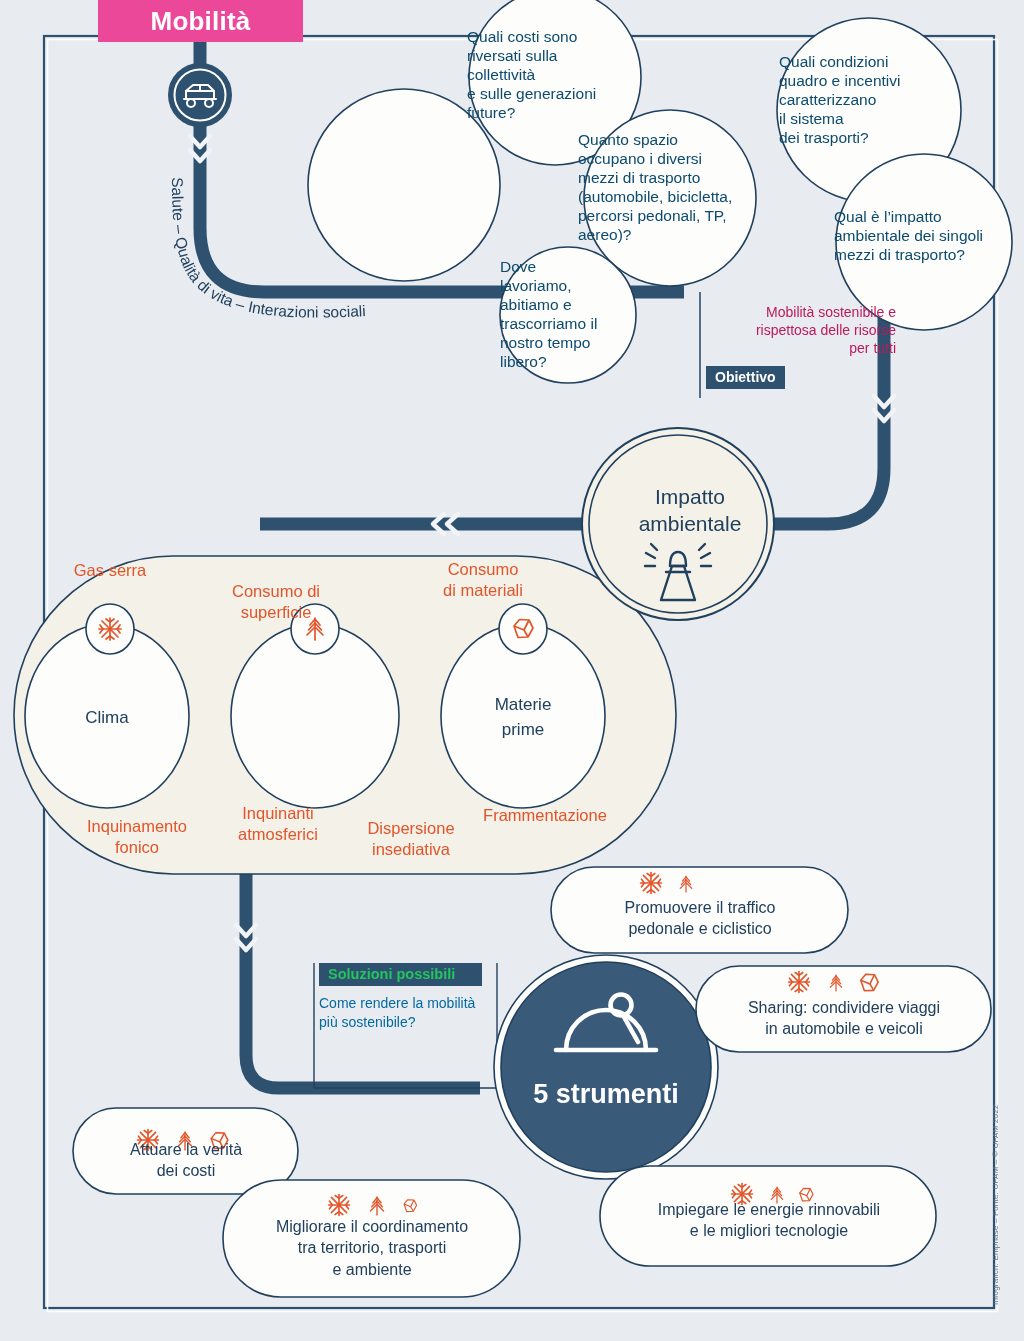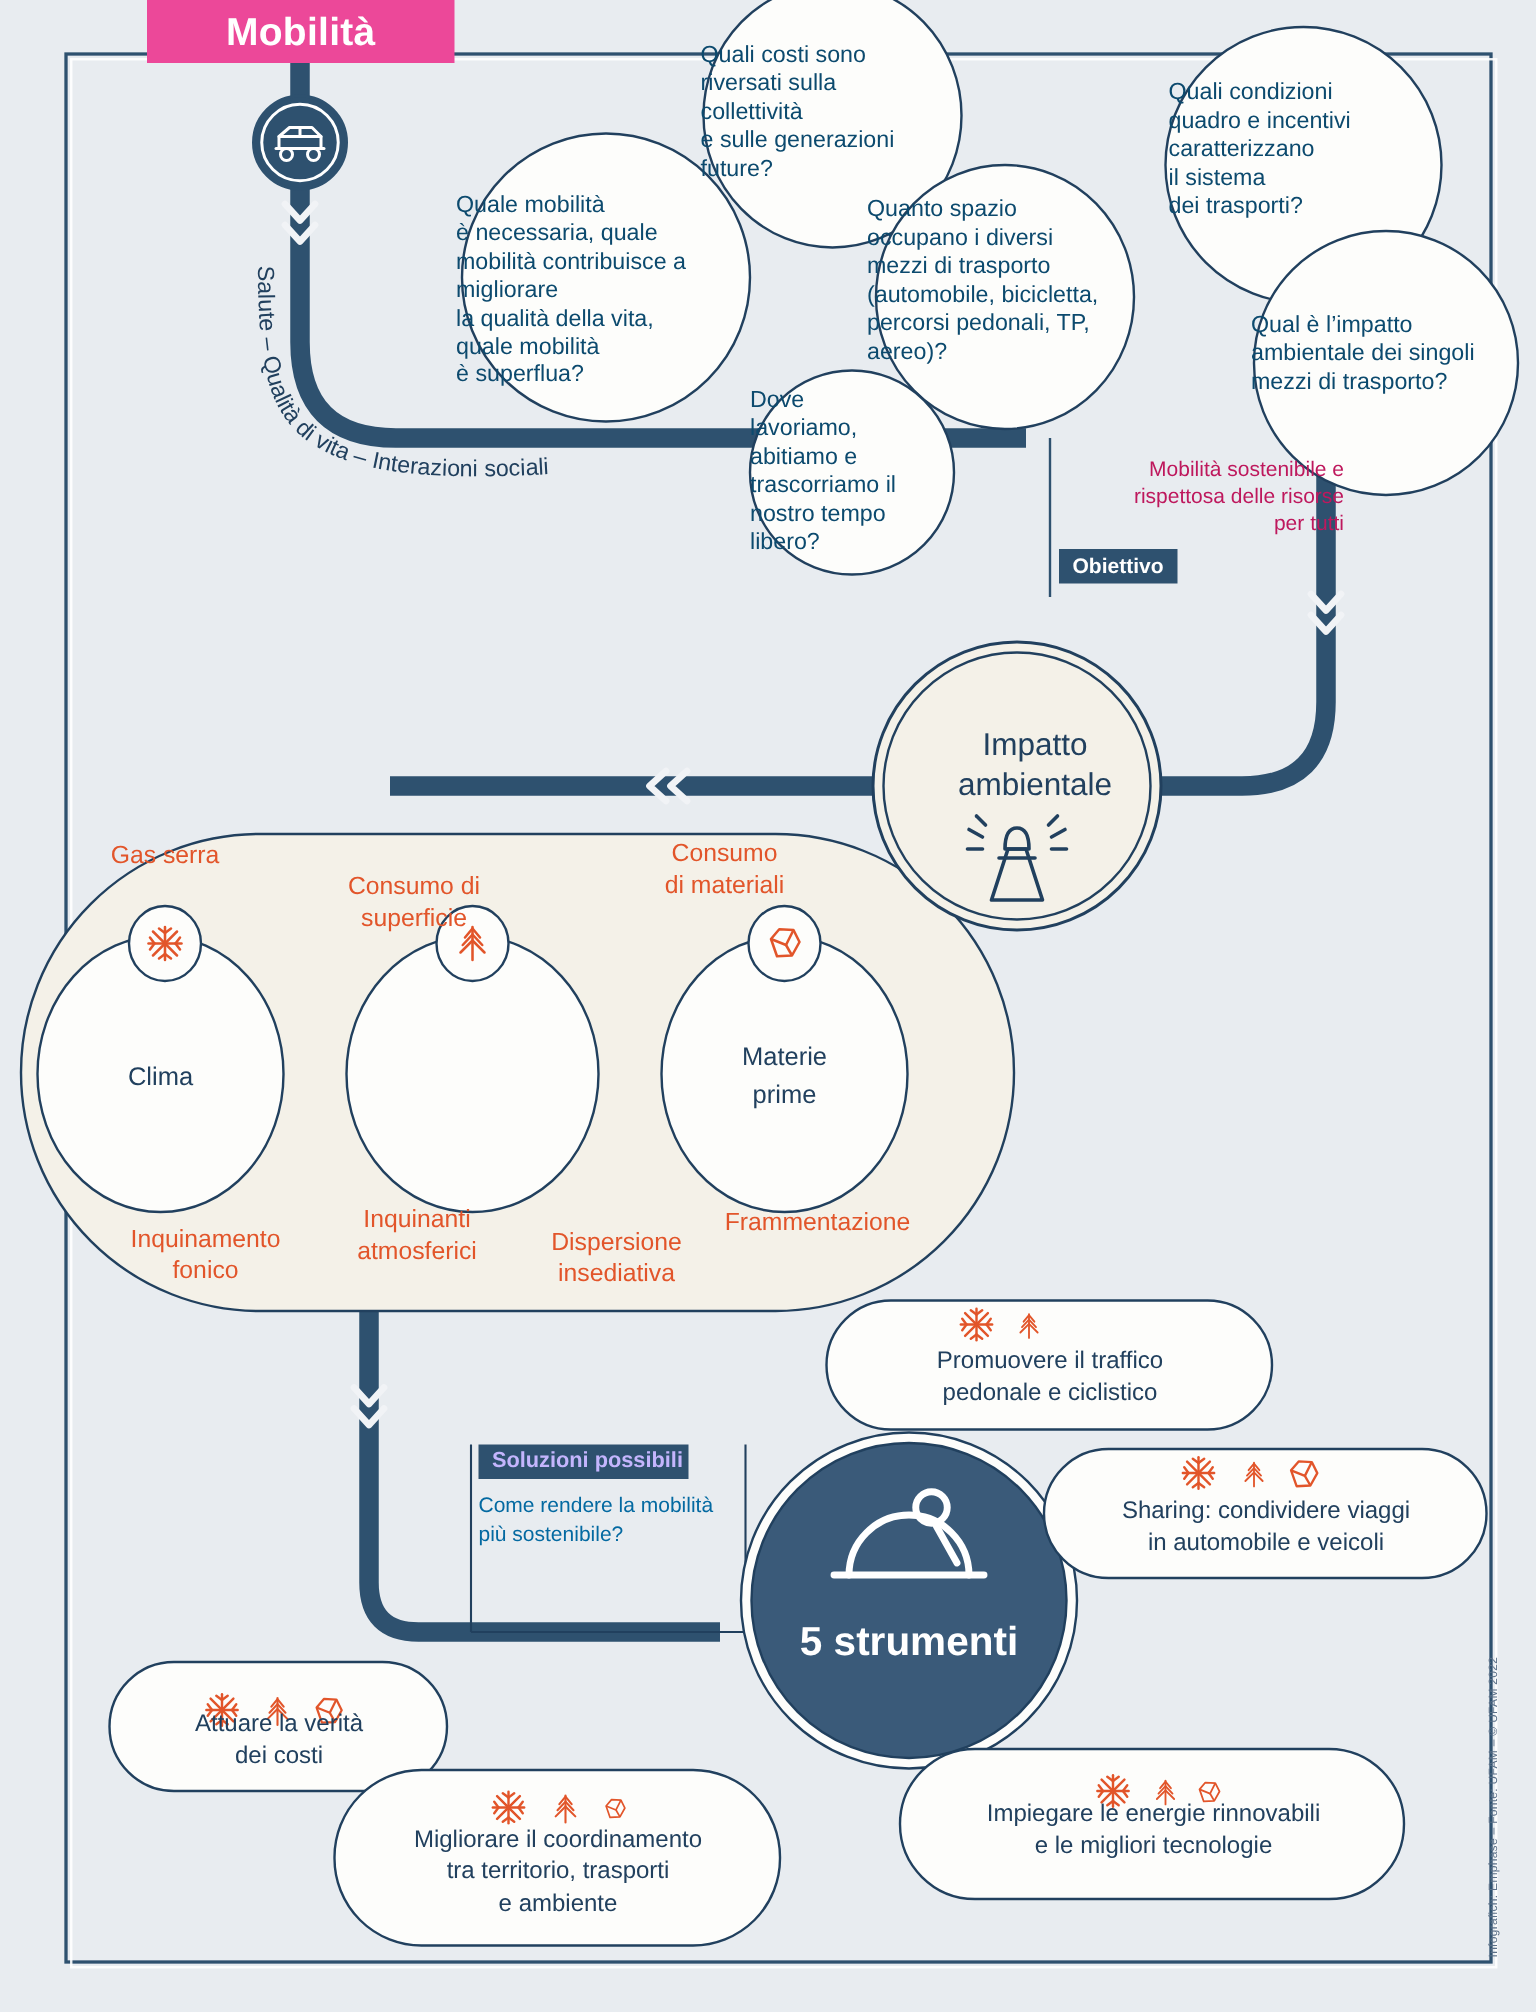--- a/index.html
+++ b/index.html
@@ -28,22 +28,22 @@
   #objective-wrap{position:absolute;left:706px;top:303px;width:190px;}
   #objective-text{font-size:14px;color:#be185d;text-align:right;line-height:1.3;}
   #objective-tag{
      display:inline-block;margin-top:8px;background:#2e516f;color:#fff;
      font-size:14px;font-weight:bold;padding:3px 9px 4px 9px;
   }
 
   
   #solutions-wrap{position:absolute;left:319px;top:963px;width:178px;}
   #solutions-tag{
-     display:inline-block;background:#2e516f;color:#c4b5fd;
-     font-size:14.5px;font-weight:bold;padding:3px 4px 4px 9px;
+     display:inline-block;background:#2e516f;color:#22c55e;
+     font-size:14.5px;font-weight:bold;padding:3px 27px 4px 9px;
   }
   #solutions-text{margin-top:8px;font-size:14px;color:#0369a1;text-align:left;line-height:1.35;}
 
   
   .node-label{position:absolute;text-align:center;color:#21405e;}
   #impatto-label{left:598px;top:484px;width:184px;font-size:21px;line-height:1.28;}
   #strumenti-label{left:498px;top:1079px;width:216px;font-size:27px;font-weight:bold;color:#ffffff;}
 
   
   .orange{position:absolute;color:#e2552a;font-size:16.5px;text-align:center;line-height:1.25;}
@@ -282,21 +282,20 @@
 
     <text font-size="15.5" fill="#21405e" font-family="Liberation Sans, sans-serif">
       <textPath href="#curvepath" startOffset="2">Salute – Qualità di vita – Interazioni sociali</textPath>
     </text>
   </svg>
 
   <div id="header-band">
     <span>Mobilità</span>
   </div>
 
-  <div class="txt bubble-txt" style="left:304px;top:128px;width:200px;">Quale mobilità<br>è necessaria, quale<br>mobilità contribuisce a<br>migliorare<br>la qualità della vita,<br>quale mobilità<br>è superflua?</div>
   <div class="txt bubble-txt" style="left:467px;top:28px;width:176px;">Quali costi sono<br>riversati sulla<br>collettività<br>e sulle generazioni<br>future?</div>
   <div class="txt bubble-txt" style="left:578px;top:131px;width:184px;">Quanto spazio<br>occupano i diversi<br>mezzi di trasporto<br>(automobile, bicicletta,<br>percorsi pedonali, TP,<br>aereo)?</div>
   <div class="txt bubble-txt" style="left:500px;top:258px;width:136px;">Dove<br>lavoriamo,<br>abitiamo e<br>trascorriamo il<br>nostro tempo<br>libero?</div>
   <div class="txt bubble-txt" style="left:779px;top:53px;width:180px;">Quali condizioni<br>quadro e incentivi<br>caratterizzano<br>il sistema<br>dei trasporti?</div>
   <div class="txt bubble-txt" style="left:834px;top:208px;width:180px;">Qual è l’impatto<br>ambientale dei singoli<br>mezzi di trasporto?</div>
 
   <div id="objective-wrap">
     <div id="objective-text">Mobilità sostenibile e<br>rispettosa delle risorse<br>per tutti</div>
     <div id="objective-tag">Obiettivo</div>
   </div>

